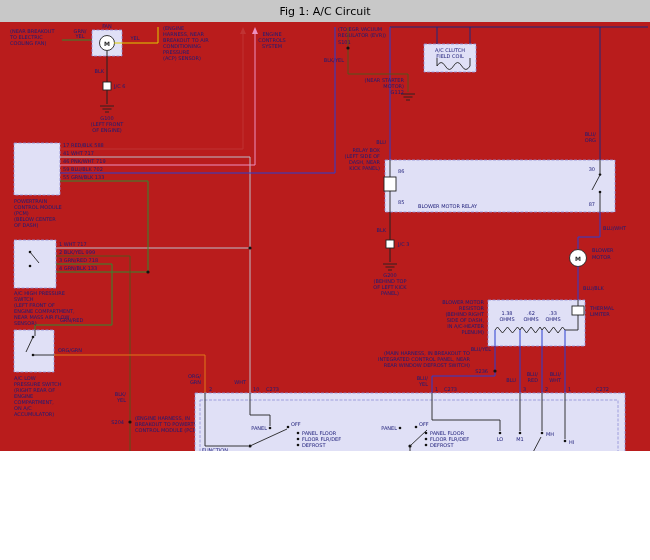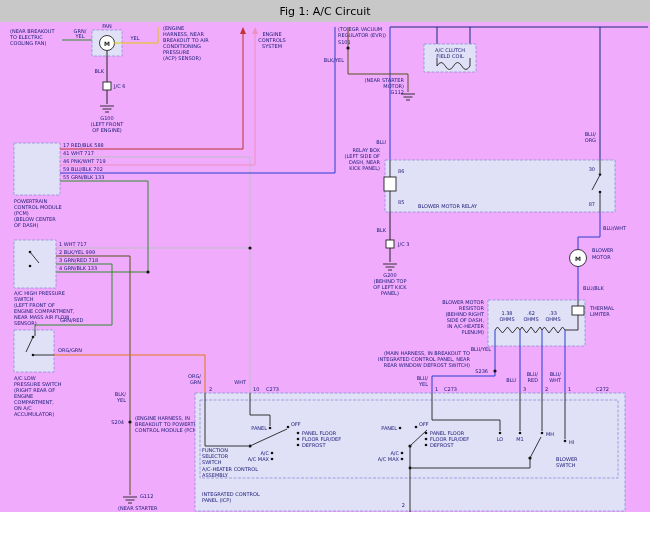--- a/index.html
+++ b/index.html
@@ -1,16 +1,16 @@
 <!DOCTYPE html>
 <html><head>
 <meta charset="utf-8">
 <style>
   html,body{margin:0;padding:0;background:#fff;}
-  #stage{position:relative;width:650px;height:512px;background:#f0abfc;overflow:hidden;}
+  #stage{position:relative;width:650px;height:451px;background:#b91c1c;overflow:hidden;}
   svg{display:block;}
   svg text{font-family:"DejaVu Sans",sans-serif;}
   .lbl{font-size:5px;fill:#1c1c78;}
   .title{font-size:11px;fill:#000;}
   .doc{font-size:6px;fill:#333;}
   .mlet{font-size:6px;fill:#222;font-weight:bold;}
   .box{fill:#e0e0f6;stroke:#8f8fd8;stroke-width:.8;stroke-dasharray:3 1.5;}
   .wire{fill:none;stroke-width:1;}
   .sym{fill:none;stroke:#222;stroke-width:.9;}
   .comp{fill:#fff;stroke:#222;stroke-width:.9;}

